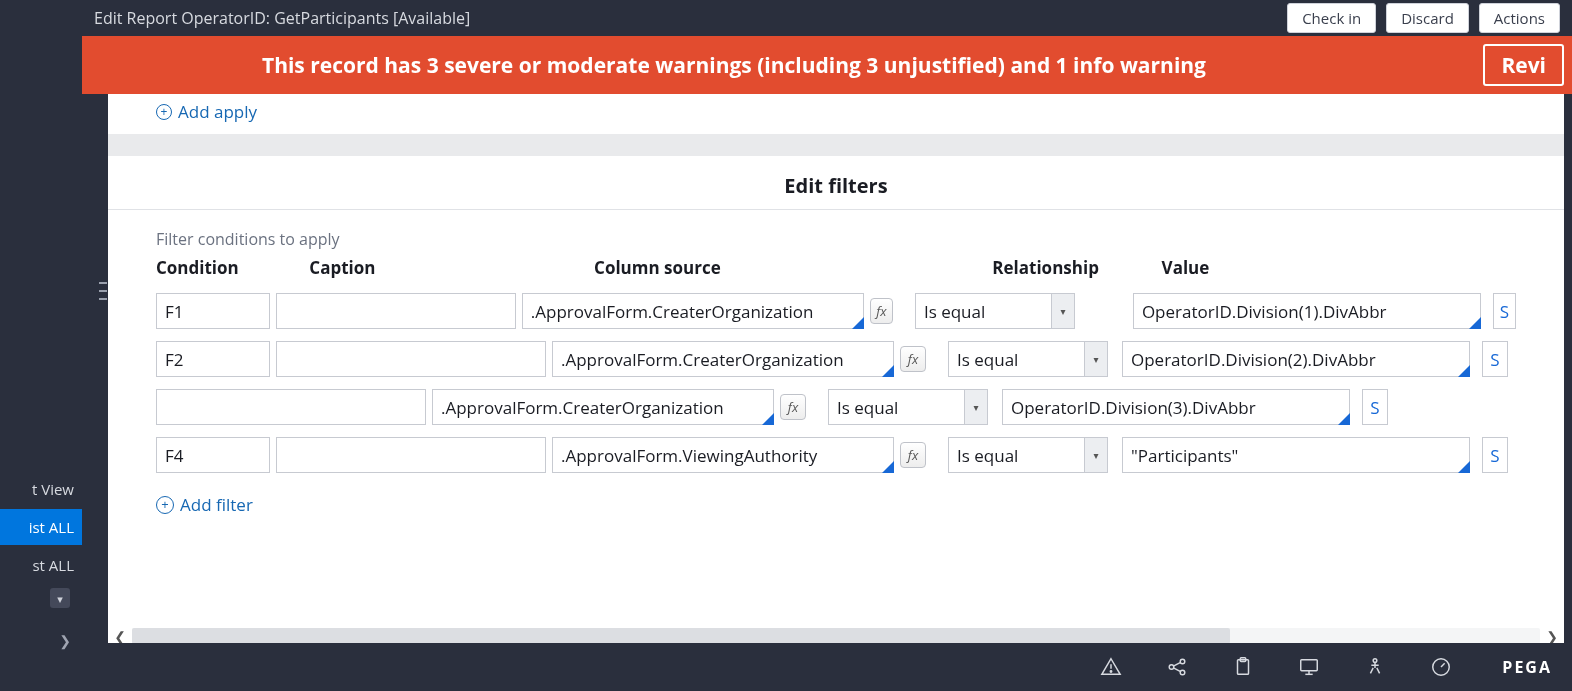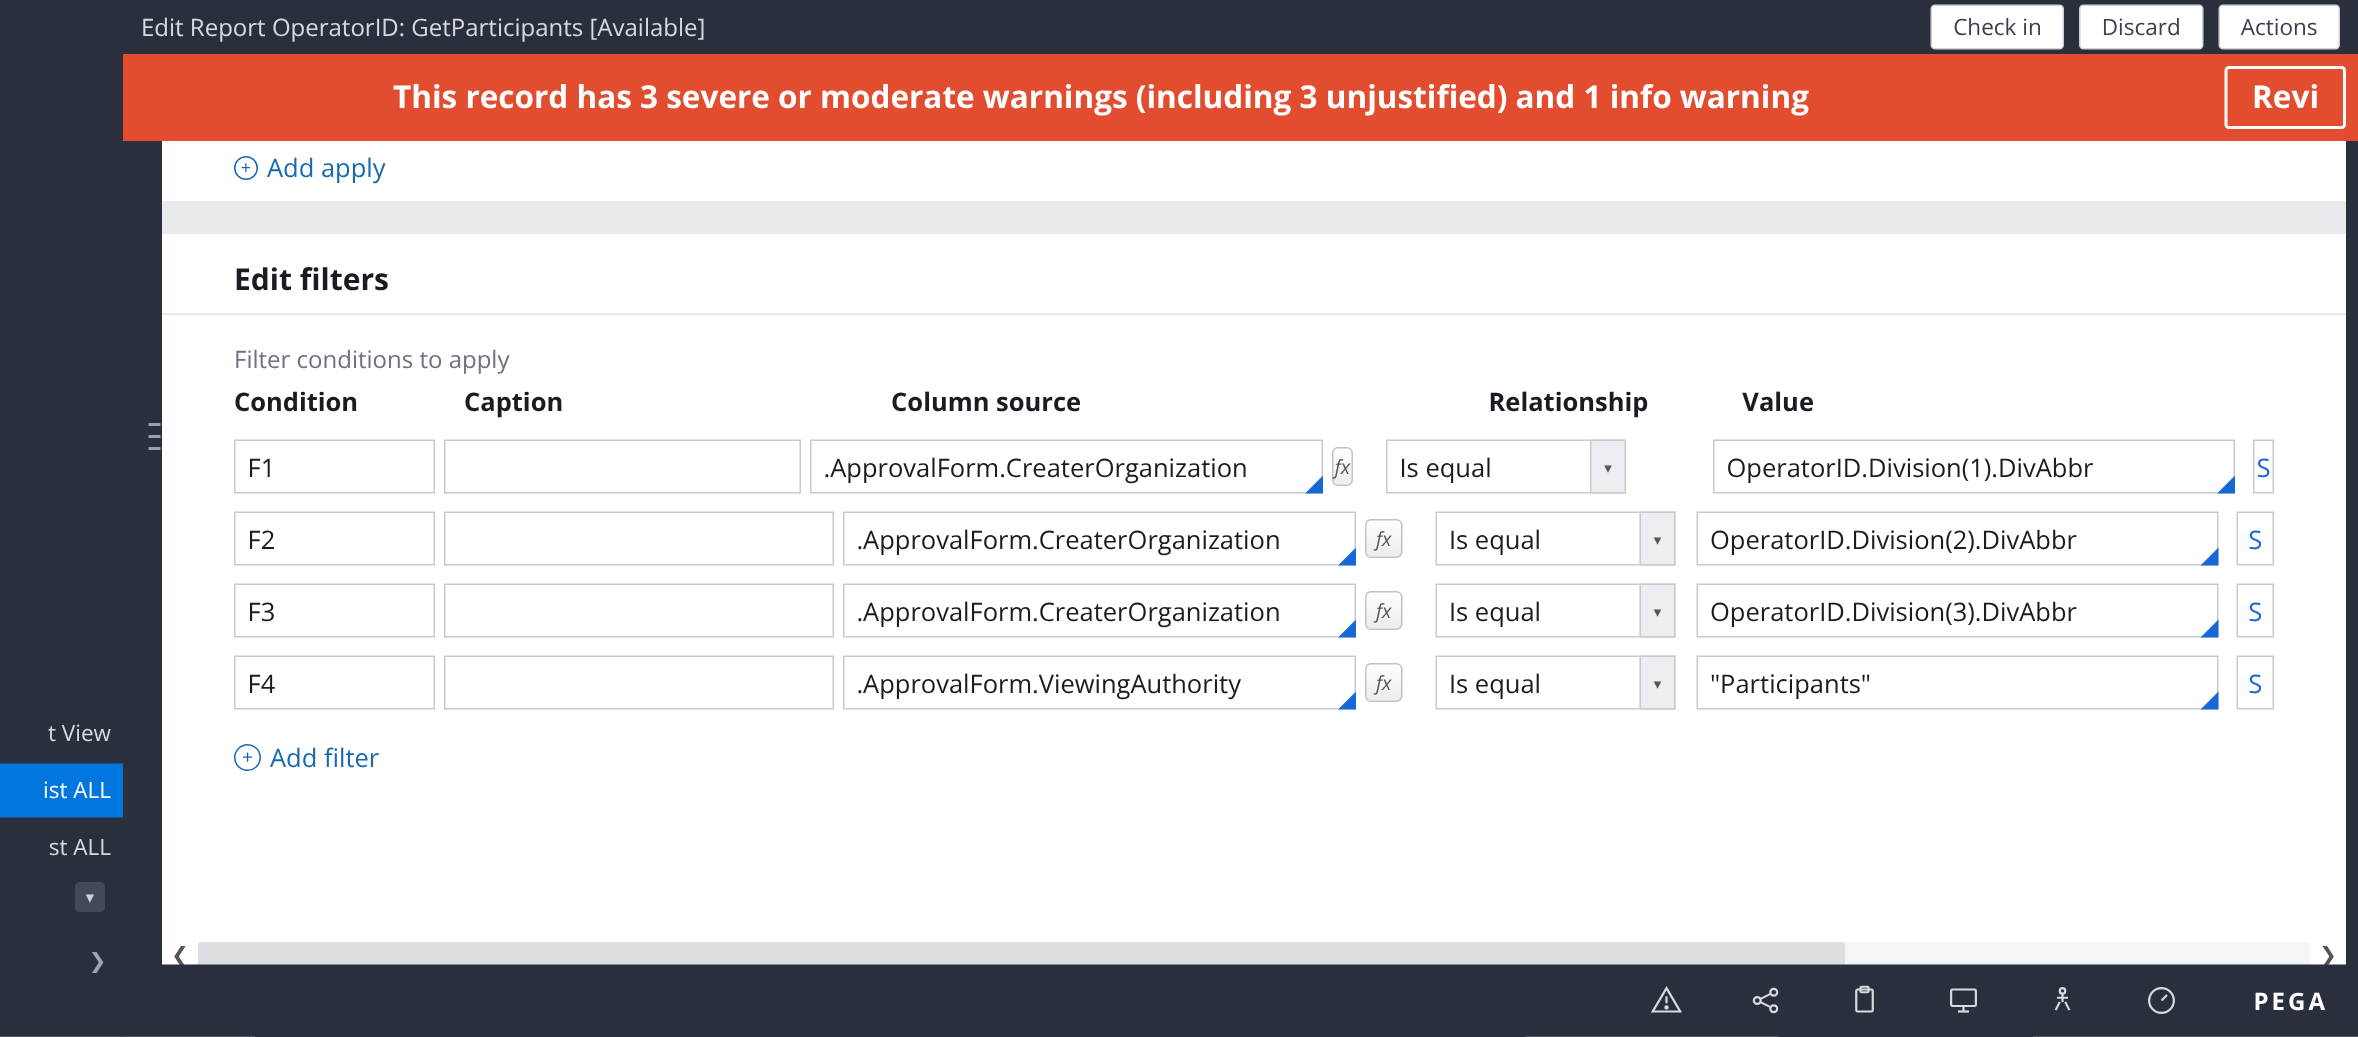--- a/index.html
+++ b/index.html
@@ -71,21 +71,21 @@
 }
 .addcol .circle {
   width:16px;height:16px;border:1.5px solid #1768b3;border-radius:50%;
   display:flex;align-items:center;justify-content:center;font-size:12px;line-height:1;
 }
 
 .section {
   position:absolute; left:0; top:62px; width:100%;
 }
 .section h2 {
-  font-size:20px; font-weight:700; color:#1a1c23; padding:16px 48px 10px;
+  font-size:20px; font-weight:700; color:#1a1c23; padding:16px 48px 10px;text-align:center;
 }
 .hr { height:1px; background:#e0e2e6; margin:0 0 18px 0; }
 
 .label {
   font-size:16px; color:#6b7280; padding:0 48px 6px;
 }
 .expr-input {
   margin:0 48px 24px 48px; width:1234px;
   border:1px solid #c7cad1; height:42px; padding:0 12px;
   font-size:18px; color:#1a1c23;
@@ -97,21 +97,21 @@
 .col-cond { width:154px; }
 .col-cap  { width:286px; }
 .col-src  { width:400px; }
 .col-rel  { width:170px; }
 .col-val  { width:356px; }
 
 .trow { display:flex; align-items:center; height:48px; gap:6px; }
 .cell-input {
   border:1px solid #c7cad1; height:36px; padding:0 8px; font-size:17px; color:#1a1c23; background:#fff;
 }
-.cond-in { width:134px; }
+.cond-in { width:114px; }
 .cap-in  { width:270px; }
 .src-in  { width:342px; position:relative; }
 .fx-btn {
   width:26px; height:26px; border:1px solid #bfc2c9; background:linear-gradient(#fff,#ededed);
   border-radius:4px; font-style:italic; font-size:13px; color:#555; cursor:pointer; margin-right:16px;
 }
 .rel-wrap { position:relative; width:160px; }
 .rel-in { width:160px; padding-right:24px; }
 .rel-chev {
   position:absolute; right:0; top:0; width:24px; height:36px;
@@ -239,21 +239,20 @@
           <input class="cell-input cond-in" value="F2" style="">
           <input class="cell-input cap-in" value="" style="">
           <span class="corner-flag-wrap"><input class="cell-input src-in" value=".ApprovalForm.CreaterOrganization" style=""><span class="corner-flag"></span></span>
           <button class="fx-btn">fx</button>
           <span class="rel-wrap"><input class="cell-input rel-in" value="Is equal" style=""><span class="rel-chev">▾</span></span>
           <span class="corner-flag-wrap" style="margin-left:8px;"><input class="cell-input val-in" value="OperatorID.Division(2).DivAbbr" style=""><span class="corner-flag"></span></span>
           <button class="sbtn">S</button>
         </div>
 
         <div class="trow">
-          <input class="cell-input cond-in" value="F3" style="">
           <input class="cell-input cap-in" value="" style="">
           <span class="corner-flag-wrap"><input class="cell-input src-in" value=".ApprovalForm.CreaterOrganization" style=""><span class="corner-flag"></span></span>
           <button class="fx-btn">fx</button>
           <span class="rel-wrap"><input class="cell-input rel-in" value="Is equal" style=""><span class="rel-chev">▾</span></span>
           <span class="corner-flag-wrap" style="margin-left:8px;"><input class="cell-input val-in" value="OperatorID.Division(3).DivAbbr" style=""><span class="corner-flag"></span></span>
           <button class="sbtn">S</button>
         </div>
 
         <div class="trow">
           <input class="cell-input cond-in" value="F4" style="">

